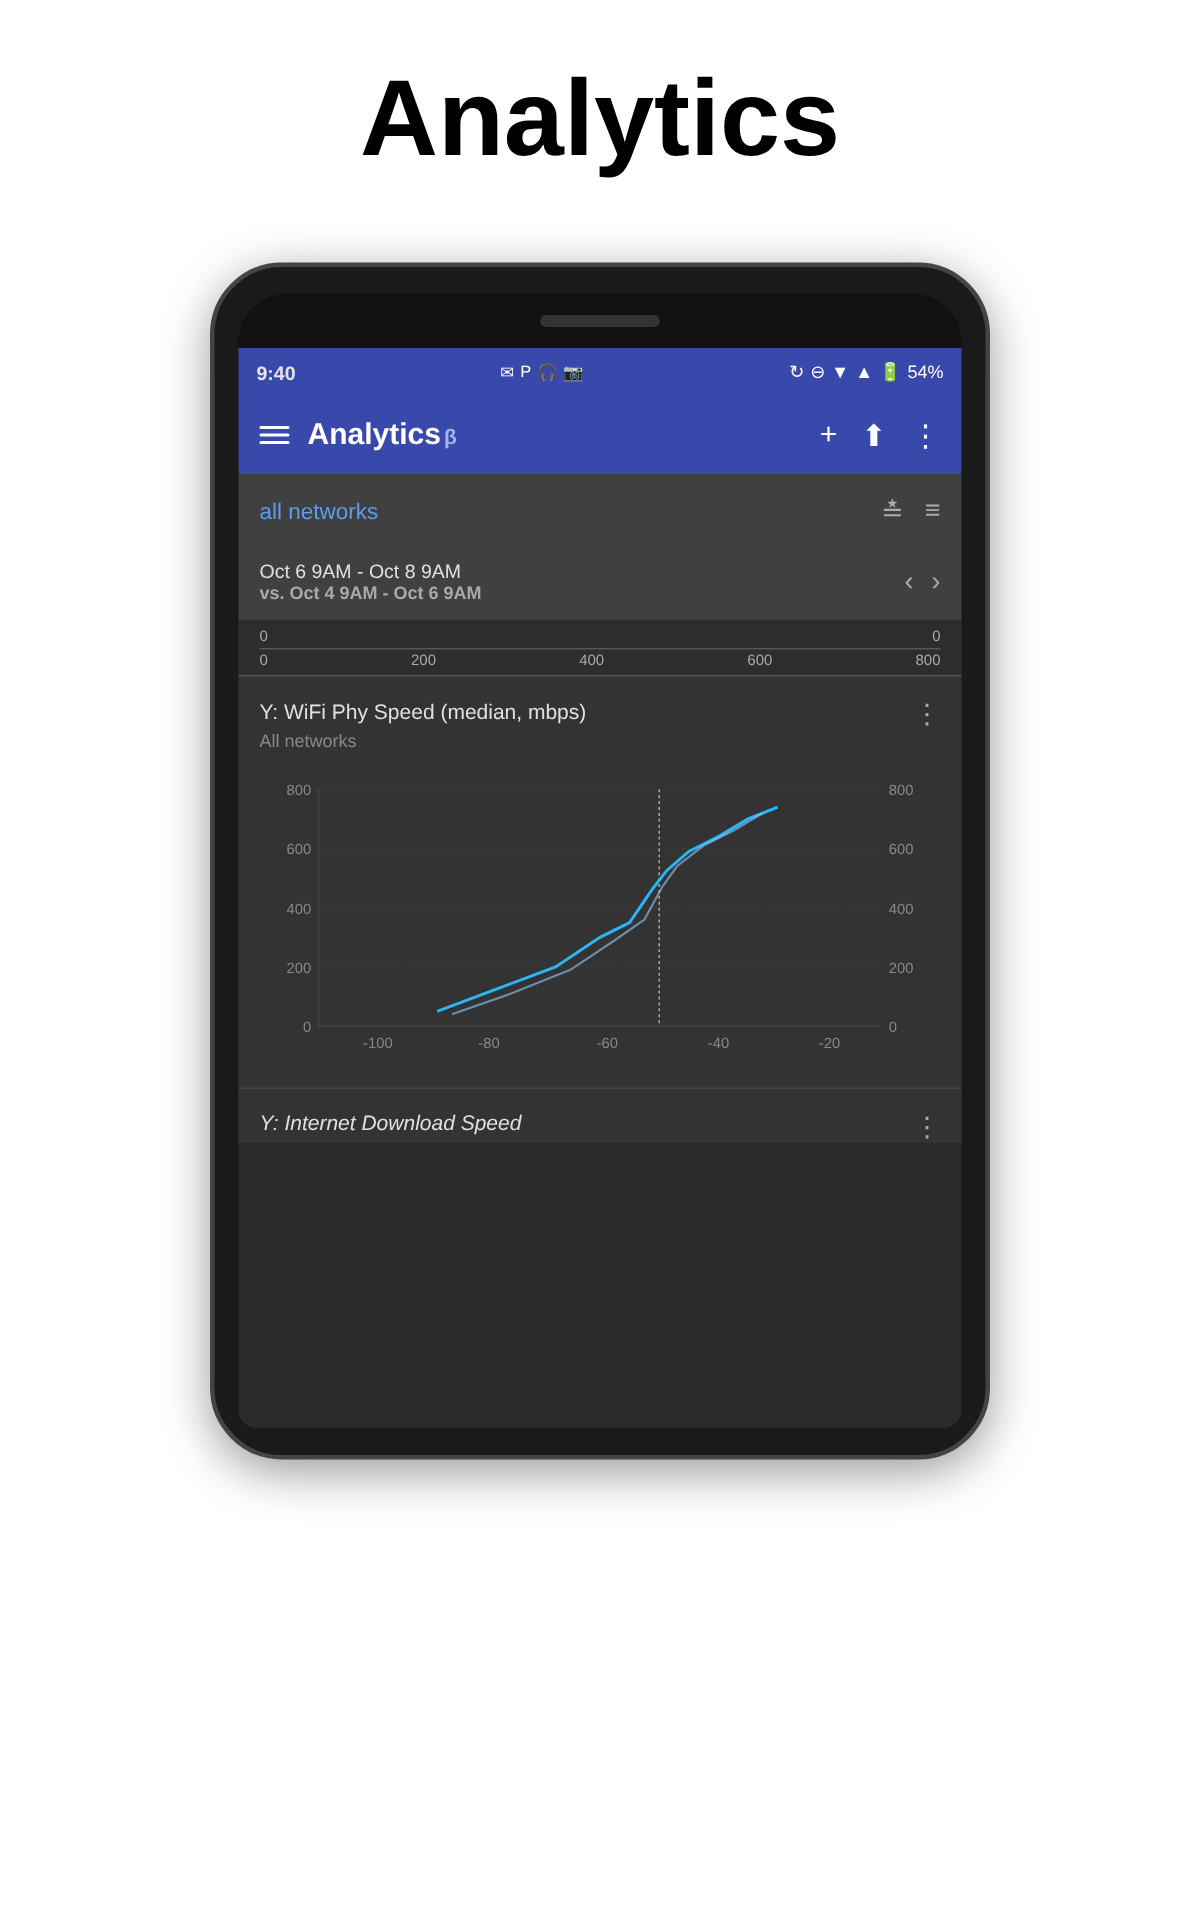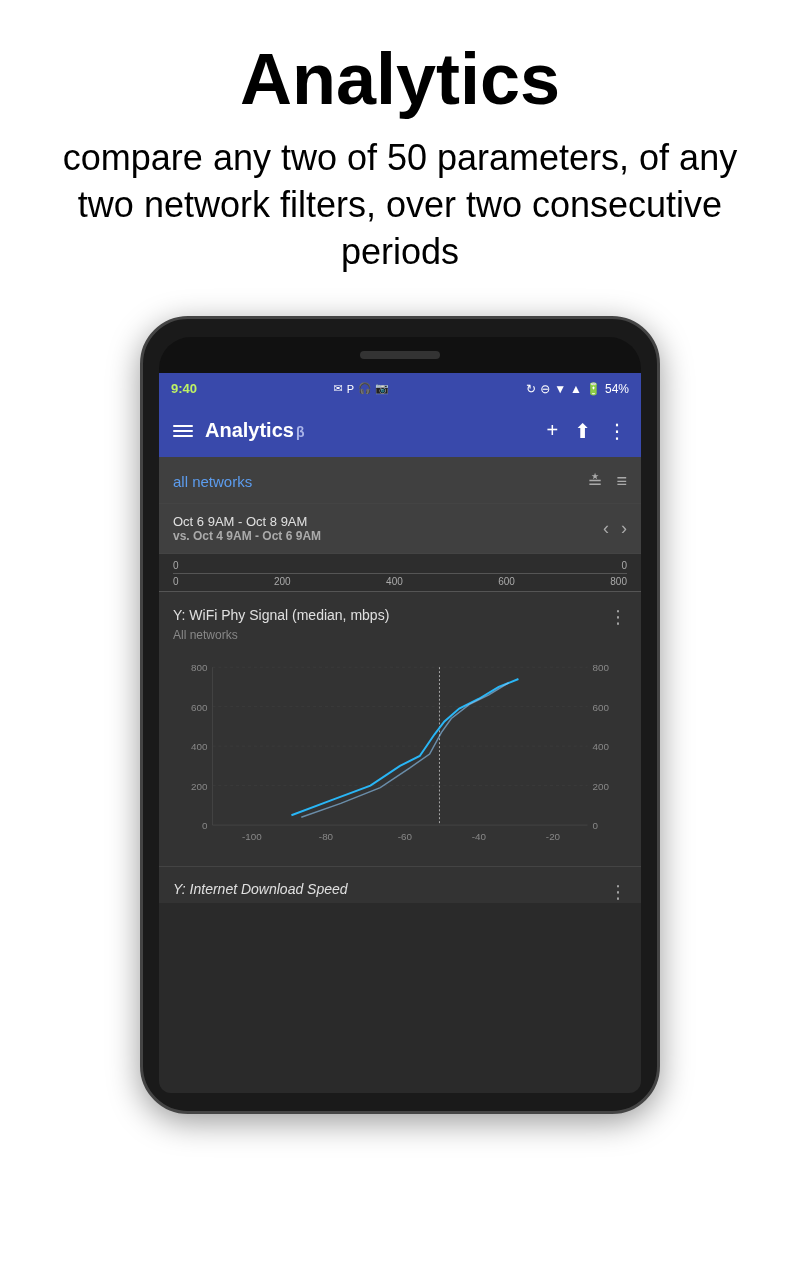--- a/index.html
+++ b/index.html
@@ -71,21 +71,21 @@
     
     .status-bar {
       background: #3949ab;
       height: 32px;
       display: flex;
       align-items: center;
       justify-content: space-between;
       padding: 0 12px;
     }
     .status-time {
-      color: #bef264;
+      color: #e5e5e5;
       font-size: 13px;
       font-weight: bold;
     }
     .status-icons {
       display: flex;
       align-items: center;
       gap: 4px;
       color: white;
       font-size: 12px;
     }
@@ -282,21 +282,20 @@
       height: 2px;
       background: white;
       border-radius: 1px;
     }
   </style>
 </head>
 <body>
 
 <div class="header-section">
   <h1 class="header-title">Analytics</h1>
-  <p class="header-subtitle">compare any two of 50 parameters, of any two network filters, over two consecutive periods</p>
 </div>
 
 <div class="phone-container">
   <div class="phone-outer">
 
     <div class="phone-notch-bar">
       <div class="phone-speaker"></div>
     </div>
 
     <div class="phone-screen">
@@ -368,21 +367,21 @@
             <span>200</span>
             <span>400</span>
             <span>600</span>
             <span>800</span>
           </div>
         </div>
 
         <div class="chart-card">
           <div class="chart-header">
             <div class="chart-header-text">
-              <div class="chart-y-label">Y: WiFi Phy Signal (median, mbps)</div>
+              <div class="chart-y-label">Y: WiFi Phy Speed (median, mbps)</div>
               <div class="chart-network">All networks</div>
             </div>
             <div class="chart-menu-icon">⋮</div>
           </div>
 
           <div class="scatter-chart">
             <svg class="chart-svg" viewBox="0 0 460 200">
 
               <line x1="40" y1="10" x2="40" y2="170" stroke="#555" stroke-width="0.5"></line>
               <line x1="40" y1="170" x2="420" y2="170" stroke="#555" stroke-width="0.5"></line>

